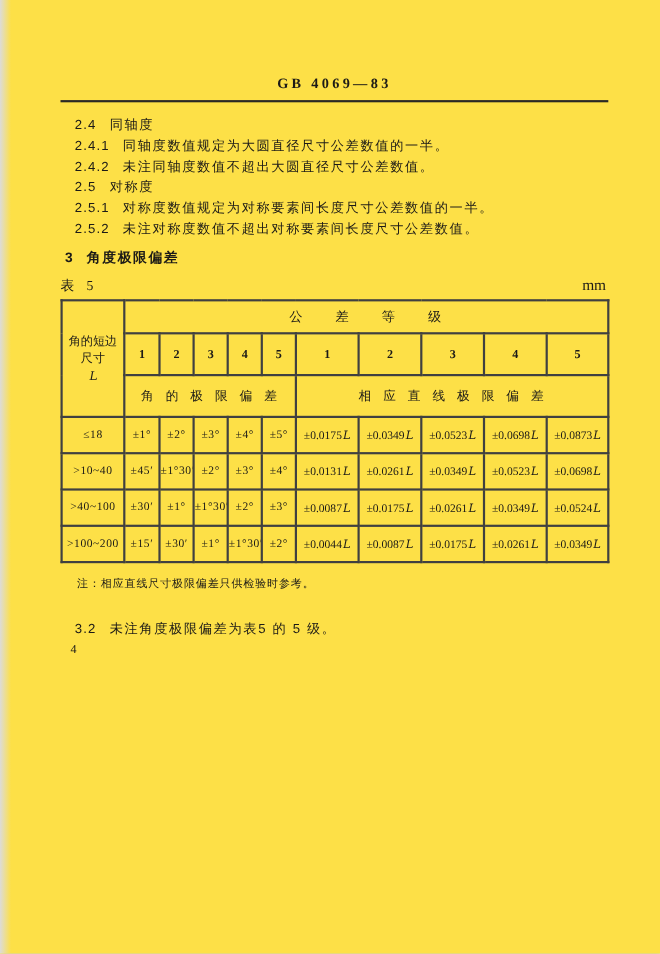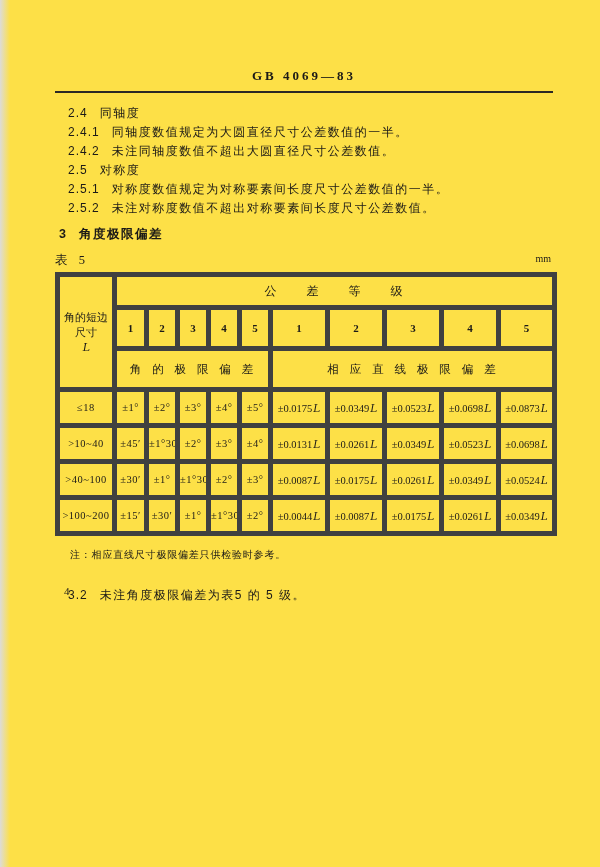--- a/index.html
+++ b/index.html
@@ -32,29 +32,29 @@
   .cl .num{font-weight:normal;letter-spacing:1px;margin-right:12px;font-family:"Liberation Sans",sans-serif;}
   .cl .txt{letter-spacing:1.5px;}
 
   .sec3{margin-top:8px;padding-left:4px;font-size:12.5px;font-weight:bold;}
   .sec3 .num{margin-right:13px;}
   .sec3 .txt{letter-spacing:1.5px;}
   .cl31{margin-top:10px;padding-left:13px;}
 
   .cap-row{margin-top:9px;position:relative;height:16px;}
   .cap{position:absolute;left:0;right:0;font-size:12.5px;letter-spacing:4px;font-family:"Liberation Serif",serif;}
-  .unit{position:absolute;right:2px;top:1px;font-size:10px;font-family:"Liberation Serif",serif;}
+  .unit{position:absolute;right:2px;top:1px;font-size:14px;font-family:"Liberation Serif",serif;}
 
   table.t5{
     margin-top:4px;border-collapse:collapse;table-layout:fixed;width:498px;
     border-top:2.5px solid #2b2925;border-bottom:2.5px solid #2b2925;
     border-left:1.5px solid #2b2925;border-right:1.5px solid #2b2925;
   }
   .t5 td{
-    border:5px solid #404040;text-align:center;vertical-align:middle;
+    border:2px solid #404040;text-align:center;vertical-align:middle;
     font-size:10.5px;padding:0;overflow:hidden;
     font-family:"Liberation Serif", serif;
   }
   .t5 .corner{font-size:11px;line-height:15px;font-family:"Liberation Sans",sans-serif;}
   .t5 .corner .lsym{font-family:"DejaVu Serif",serif;}
   .t5 .ghead{height:28px;font-size:12px;letter-spacing:2px;font-family:"Liberation Sans",sans-serif;}
   .t5 .grade-row td{height:36px;font-size:11px;font-weight:bold;font-family:"Liberation Serif",serif;}
   .t5 .sub{height:36px;font-size:11.5px;letter-spacing:2px;font-family:Liberation Mono, monospace;}
   .t5 tbody td{height:31px;}
   .t5 .range{font-size:10.5px;letter-spacing:0.5px;}

